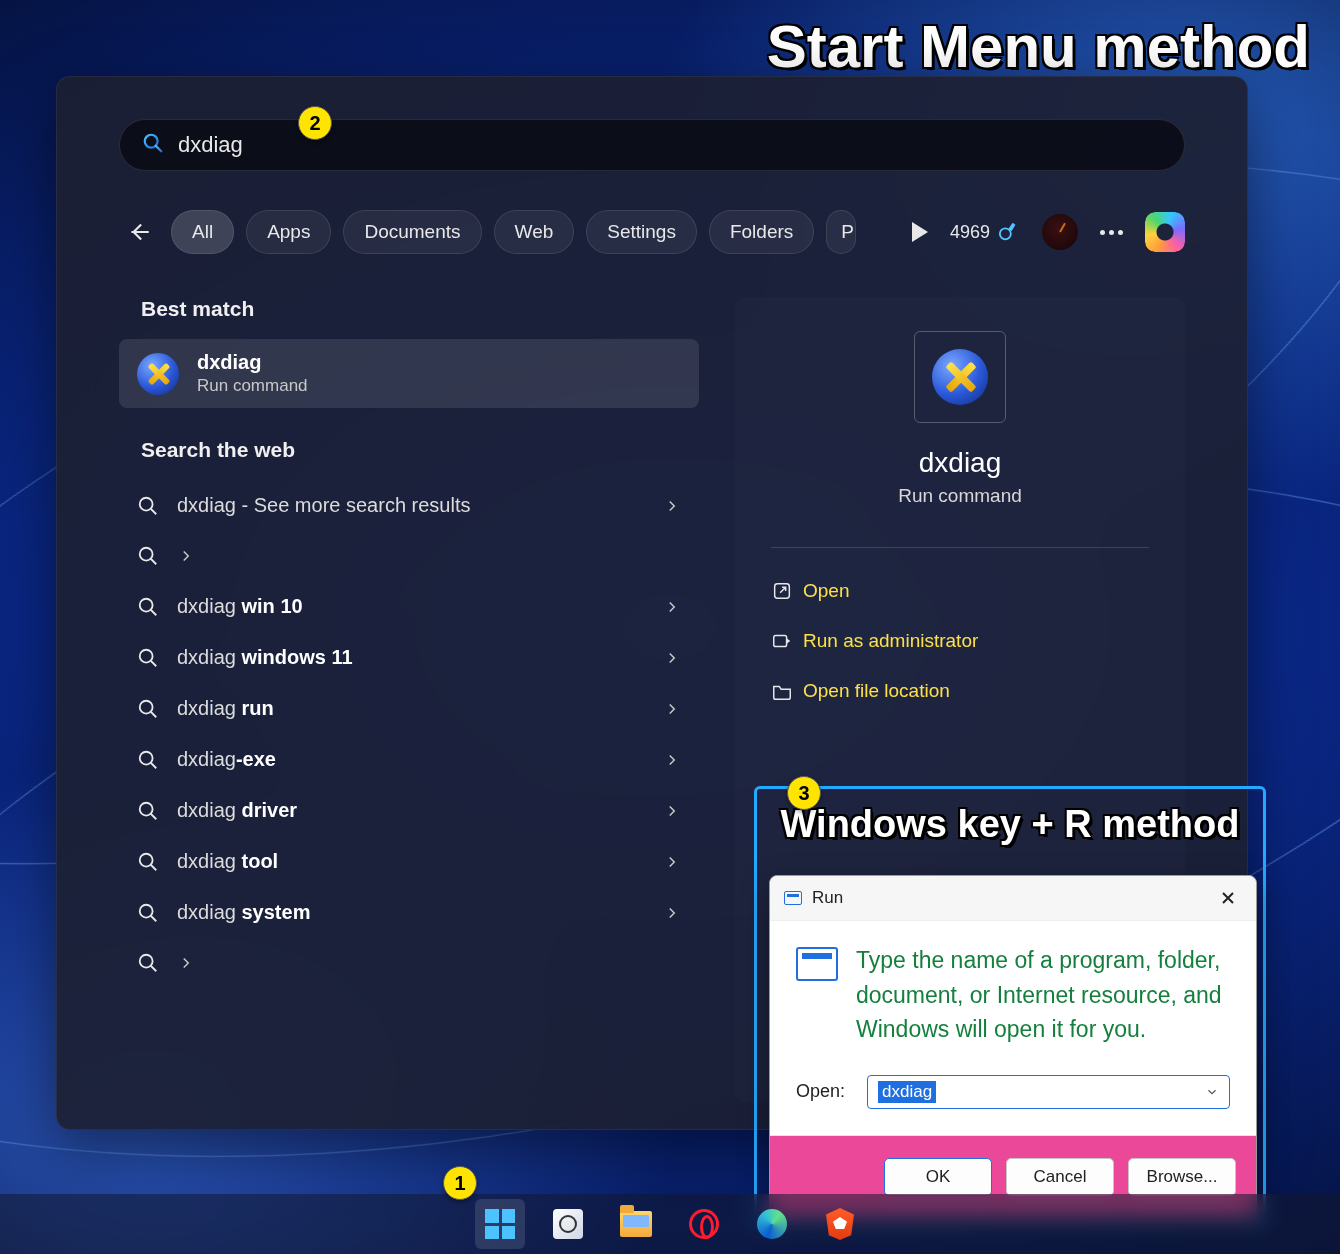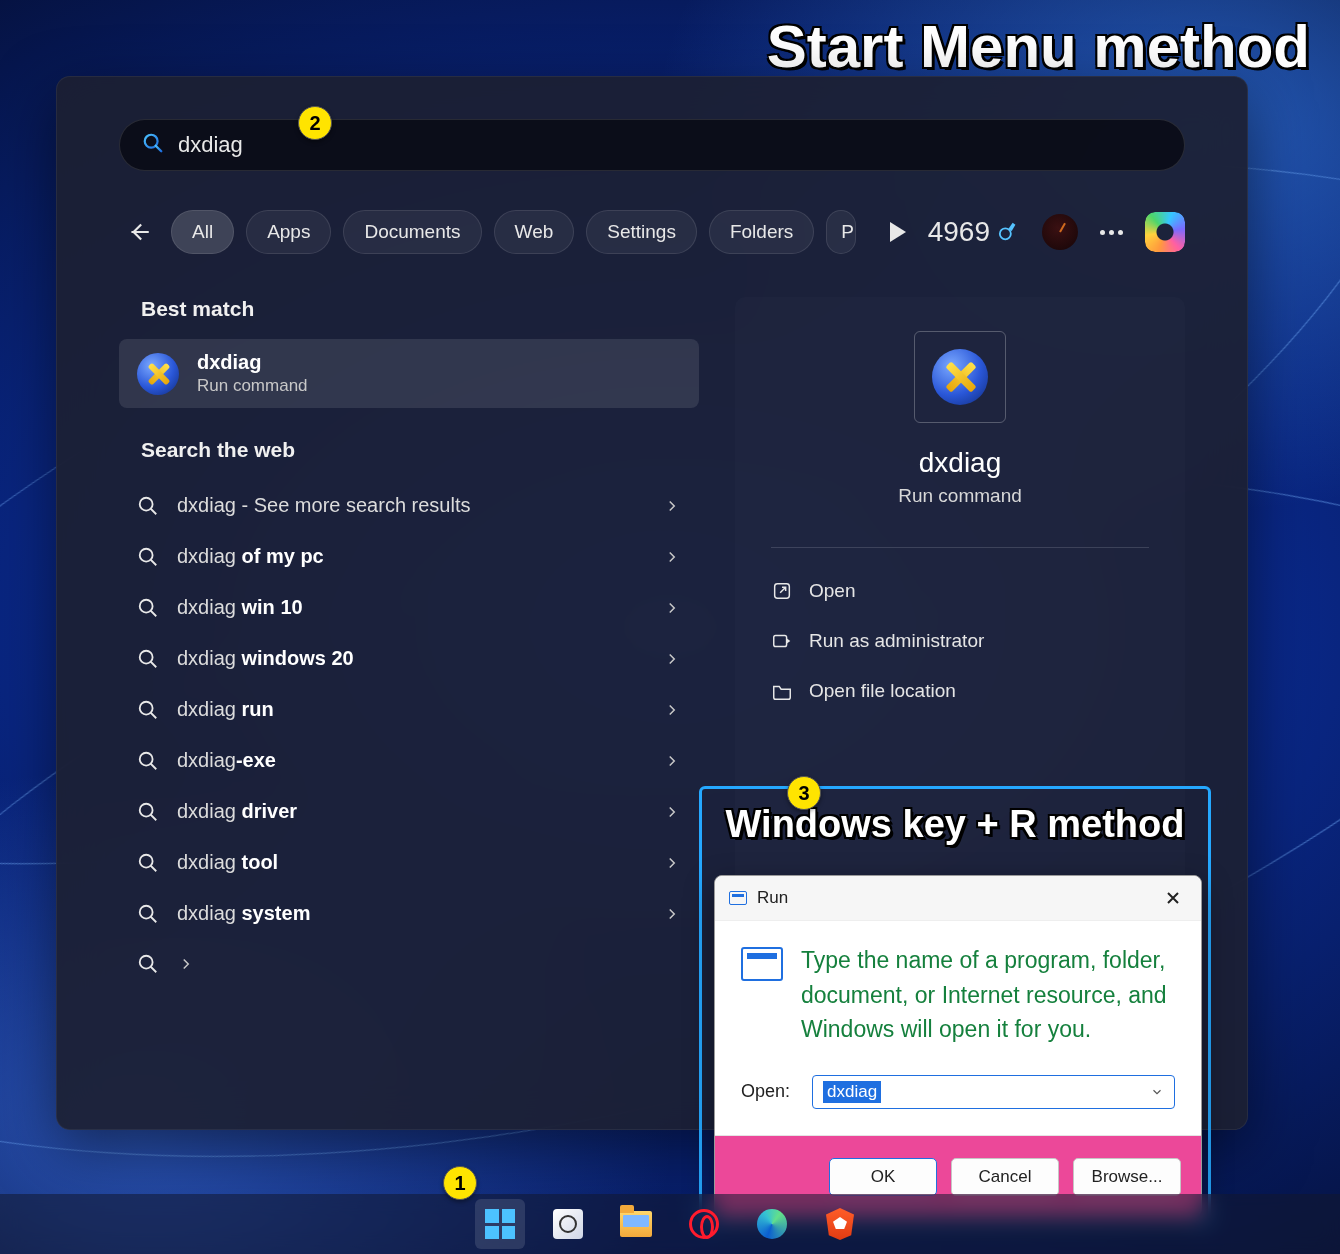--- a/index.html
+++ b/index.html
@@ -27,21 +27,21 @@
   .search-input{background:transparent;border:none;outline:none;color:#e8e8e8;font-size:22px;flex:1}
   .filters{position:absolute;left:62px;top:130px;right:62px;height:50px;display:flex;align-items:center;gap:12px}
   .back-btn{width:40px;height:40px;display:flex;align-items:center;justify-content:center;cursor:pointer}
   .back-btn svg{width:26px;height:26px;stroke:#e8e8e8}
   .pill{height:44px;padding:0 20px;border-radius:22px;background:rgba(255,255,255,.06);
     border:1px solid rgba(255,255,255,.10);color:#e8e8e8;font-size:19px;display:flex;align-items:center;cursor:pointer;white-space:nowrap}
   .pill.active{background:rgba(255,255,255,.16)}
   .pill.cut{width:30px;padding:0 0 0 14px;overflow:hidden}
   .filters-right{margin-left:auto;display:flex;align-items:center;gap:22px}
   .play-ic{width:0;height:0;border-left:16px solid #e8e8e8;border-top:10px solid transparent;border-bottom:10px solid transparent}
-  .points{display:flex;align-items:center;gap:8px;color:#e8e8e8;font-size:28px}
+  .points{display:flex;align-items:center;gap:8px;color:#e8e8e8;font-size:18px}
   .reward-ic{width:22px;height:22px}
   .avatar{width:36px;height:36px;border-radius:50%;background:radial-gradient(circle at 45% 40%,#3a1012,#150507);position:relative}
   .avatar::after{content:"";position:absolute;width:2px;height:10px;background:#d06a1e;left:17px;top:8px;transform-origin:bottom;transform:rotate(30deg)}
   .more-ic{display:flex;gap:4px}
   .more-ic span{width:5px;height:5px;border-radius:50%;background:#e8e8e8}
   .copilot{width:40px;height:40px;border-radius:10px;background:conic-gradient(from 140deg,#ff5fa2,#ff9a3d,#ffd23d,#4dd66b,#36c6ff,#7a6bff,#ff5fa2);mask:radial-gradient(circle at 50% 50%,transparent 8px,#000 9px);-webkit-mask:radial-gradient(circle at 50% 50%,transparent 8px,#000 9px)}
   .left-pane{position:absolute;left:62px;top:220px;width:580px;bottom:26px;overflow:hidden}
   .right-pane{position:absolute;left:678px;top:220px;right:62px;bottom:26px}
   .section-head{color:#f0f0f0;font-size:21px;font-weight:600;margin:0 0 18px 22px}
   .best-match{background:rgba(255,255,255,.10);border-radius:8px;display:flex;align-items:center;gap:18px;padding:12px 18px;cursor:pointer}
@@ -61,23 +61,23 @@
   .chev{width:18px;height:18px;stroke:#c8c8c8;stroke-width:2;fill:none}
   .rp-card{background:rgba(255,255,255,.015);border-radius:10px;height:100%;position:relative;padding-top:34px}
   .rp-icon-wrap{width:92px;height:92px;border:1px solid rgba(255,255,255,.25);border-radius:6px;display:flex;align-items:center;justify-content:center;margin:0 auto}
   .rp-icon-wrap .dx-icon{width:56px;height:56px}
   .rp-icon-wrap .dx-x{width:36px;height:36px}
   .rp-icon-wrap .dx-x::before,.rp-icon-wrap .dx-x::after{left:15px;width:8px;height:36px}
   .rp-title{color:#fff;font-size:28px;text-align:center;margin-top:24px}
   .rp-sub{color:#d8d8d8;font-size:19px;text-align:center;margin-top:6px}
   .rp-hr{height:1px;background:rgba(255,255,255,.14);margin:40px 36px 10px}
   .rp-actions{padding:8px 24px}
-  .rp-act{display:flex;align-items:flex-end;gap:16px;padding:14px 12px;border-radius:8px;cursor:pointer;color:#e5e5e5;font-size:19px}
+  .rp-act{display:flex;align-items:flex-end;gap:10px;padding:14px 12px;border-radius:8px;cursor:pointer;color:#fde047;font-size:19px}
   .rp-act svg{width:22px;height:22px;stroke:#e8e8e8;stroke-width:1.6;fill:none}
-  .run-overlay{position:absolute;left:699px;top:786px;width:512px;height:440px;border:3px solid #25a8ff;border-radius:6px;background:linear-gradient(rgba(15,30,70,.0),rgba(15,30,70,.0))}
+  .run-overlay{position:absolute;left:754px;top:786px;width:512px;height:440px;border:3px solid #25a8ff;border-radius:6px;background:linear-gradient(rgba(15,30,70,.0),rgba(15,30,70,.0))}
   .run-title{position:absolute;left:50%;transform:translateX(-50%);top:14px;font-size:38px;font-weight:700;color:#fff;white-space:nowrap;
     text-shadow:-2px -2px 0 #000,2px -2px 0 #000,-2px 2px 0 #000,2px 2px 0 #000,3px 3px 0 #000}
   .run-dlg{position:absolute;left:12px;right:6px;top:86px;background:#fff;border:1px solid #9a9a9a;border-radius:8px;box-shadow:0 10px 30px rgba(0,0,0,.4)}
   .run-hd{display:flex;align-items:center;justify-content:space-between;padding:8px 14px;border-bottom:1px solid #eee;border-radius:8px 8px 0 0;background:#f6f6f6}
   .run-hd-l{display:flex;align-items:center;gap:10px;color:#222;font-size:17px}
   .run-hd-ic{width:18px;height:14px;border:1.5px solid #1f6fe0;border-radius:2px;position:relative}
   .run-hd-ic::after{content:"";position:absolute;left:2px;right:2px;top:2px;height:3px;background:#1f6fe0}
   .run-close{width:28px;height:28px;display:flex;align-items:center;justify-content:center;cursor:pointer;border-radius:4px}
   .run-close svg{width:16px;height:16px;stroke:#222;stroke-width:2}
   .run-body{padding:22px 26px 10px;display:flex;gap:18px}
@@ -195,41 +195,40 @@
             <span class="web-text"><span class="thin">dxdiag</span><span class="thin"> - See more search results</span></span>
             <svg class="chev" viewBox="0 0 24 24">
               <path d="M9 6l6 6-6 6"></path>
             </svg>
           </div>
           <div class="web-item">
             <svg class="mag" viewBox="0 0 24 24" fill="none" stroke="#e8e8e8" stroke-width="2">
               <circle cx="10" cy="10" r="7"></circle>
               <line x1="15" y1="15" x2="21" y2="21"></line>
             </svg>
-            <span class="web-text"><span class="thin">dxdiag </span><span class="bold">of my pc</span></span>
             <svg class="chev" viewBox="0 0 24 24">
               <path d="M9 6l6 6-6 6"></path>
             </svg>
           </div>
           <div class="web-item">
             <svg class="mag" viewBox="0 0 24 24" fill="none" stroke="#e8e8e8" stroke-width="2">
               <circle cx="10" cy="10" r="7"></circle>
               <line x1="15" y1="15" x2="21" y2="21"></line>
             </svg>
             <span class="web-text"><span class="thin">dxdiag </span><span class="bold">win 10</span></span>
             <svg class="chev" viewBox="0 0 24 24">
               <path d="M9 6l6 6-6 6"></path>
             </svg>
           </div>
           <div class="web-item">
             <svg class="mag" viewBox="0 0 24 24" fill="none" stroke="#e8e8e8" stroke-width="2">
               <circle cx="10" cy="10" r="7"></circle>
               <line x1="15" y1="15" x2="21" y2="21"></line>
             </svg>
-            <span class="web-text"><span class="thin">dxdiag </span><span class="bold">windows 20</span></span>
+            <span class="web-text"><span class="thin">dxdiag </span><span class="bold">windows 11</span></span>
             <svg class="chev" viewBox="0 0 24 24">
               <path d="M9 6l6 6-6 6"></path>
             </svg>
           </div>
           <div class="web-item">
             <svg class="mag" viewBox="0 0 24 24" fill="none" stroke="#e8e8e8" stroke-width="2">
               <circle cx="10" cy="10" r="7"></circle>
               <line x1="15" y1="15" x2="21" y2="21"></line>
             </svg>
             <span class="web-text"><span class="thin">dxdiag </span><span class="bold">run</span></span>

